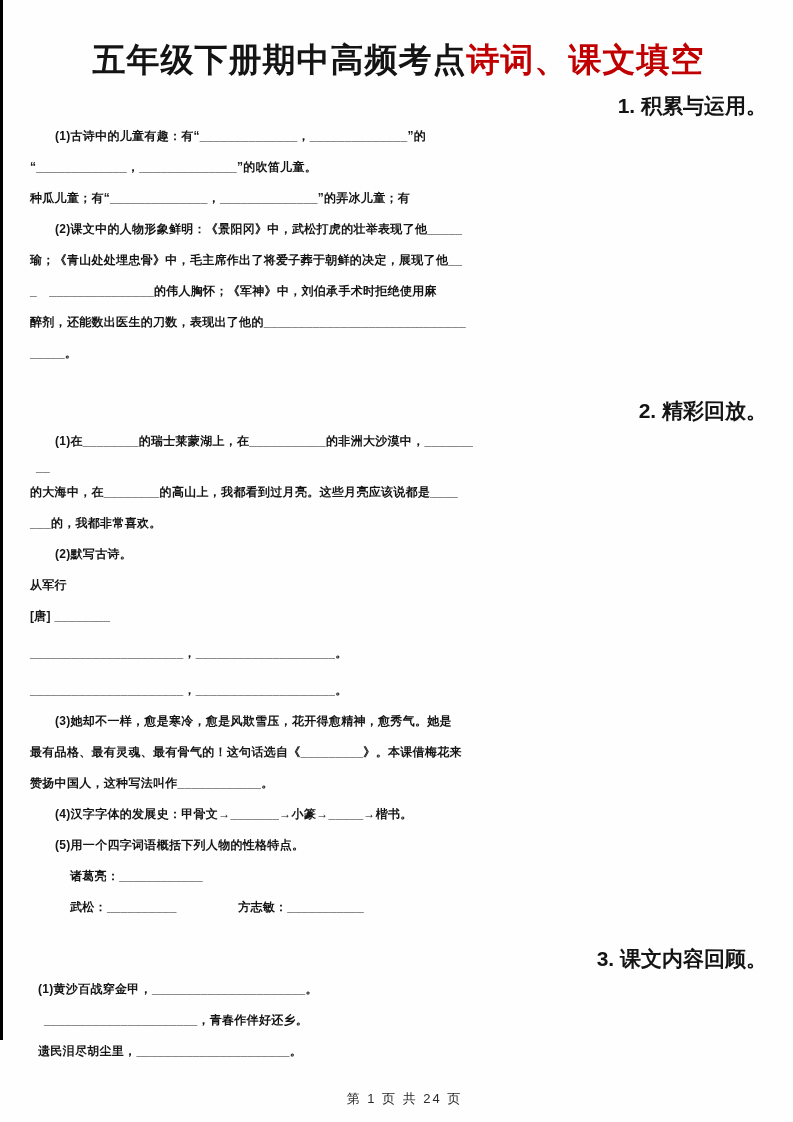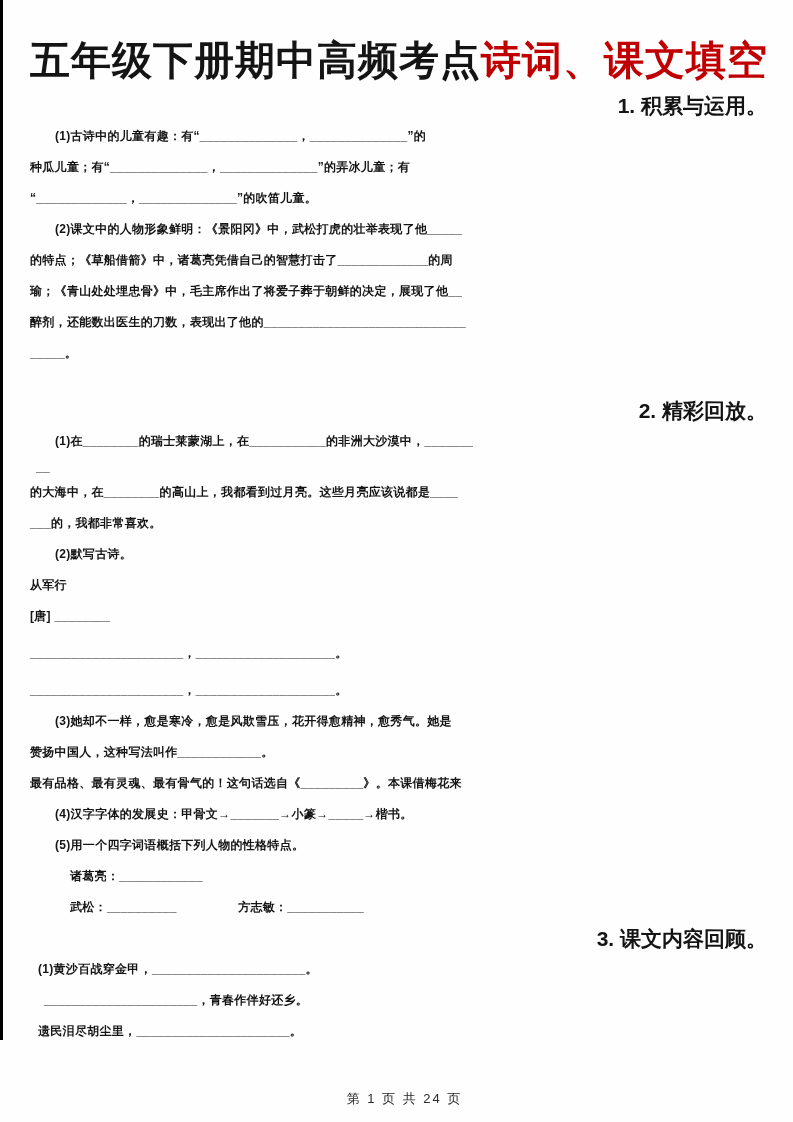--- a/index.html
+++ b/index.html
@@ -26,37 +26,37 @@
   .scan-edge {
     position: absolute;
     left: 0;
     top: 0;
     width: 3px;
     height: 1040px;
     background: #000;
   }
   .doc-title {
     text-align: center;
-    font-size: 40px;
+    font-size: 33px;
     font-weight: bold;
     letter-spacing: 1px;
     line-height: 40px;
     margin: 0 0 10px 0;
     white-space: nowrap;
   }
   .sec-heading {
     font-size: 21px;
     font-weight: bold;
     line-height: 31px;
     margin-left: -8px;
     white-space: nowrap;
     text-align: right;
   }
   .sec-heading.mt { margin-top: 26px; }
-  .sec-heading.mt3 { }
+  .sec-heading.mt3 { margin-top: 20px; }
   .para { margin: 0; }
   .line {
     font-size: 12px;
     font-weight: bold;
     line-height: 31px;
     white-space: nowrap;
     letter-spacing: 0.3px;
   }
   .p-first-indent .line:first-child { text-indent: 25px; }
   .sec2-p1 .line:nth-child(2) { line-height: 20px; text-indent: 6px; }
@@ -83,27 +83,27 @@
 
 <div class="page">
 
   <div class="scan-edge"></div>
 
   <h1 class="doc-title"><span>五年级下册期中高频考点</span><span style="color: rgb(192, 0, 0);">诗词、课文填空</span></h1>
 
   <div class="sec-heading">1.  积累与运用。</div>
   <div class="para p-first-indent">
       <div class="line">(1)古诗中的儿童有趣：有“______________，______________”的</div>
+      <div class="line">“_____________，______________”的吹笛儿童。</div>
       <div class="line">种瓜儿童；有“______________，______________”的弄冰儿童；有</div>
-      <div class="line">“_____________，______________”的吹笛儿童。</div>
     </div>
   <div class="para p-first-indent">
       <div class="line">(2)课文中的人物形象鲜明：《景阳冈》中，武松打虎的壮举表现了他_____</div>
-      <div class="line">的特点；《草船借箭》中，诸葛亮凭借自己的智慧打击了_____________的周</div>
       <div class="line">瑜；《青山处处埋忠骨》中，毛主席作出了将爱子葬于朝鲜的决定，展现了他__</div>
+      <div class="line">_　_______________的伟人胸怀；《军神》中，刘伯承手术时拒绝使用麻</div>
       <div class="line">醉剂，还能数出医生的刀数，表现出了他的_____________________________</div>
       <div class="line">_____。</div>
     </div>
 
   <div class="sec-heading mt">2.  精彩回放。</div>
   <div class="para p-first-indent sec2-p1">
       <div class="line">(1)在________的瑞士莱蒙湖上，在___________的非洲大沙漠中，_______</div>
       <div class="line">__</div>
       <div class="line">的大海中，在________的高山上，我都看到过月亮。这些月亮应该说都是____</div>
       <div class="line">___的，我都非常喜欢。</div>
@@ -116,22 +116,22 @@
     <div class="line">从军行</div>
     <div class="line">[唐] ________</div>
     <div class="poem-lines">
         <div class="line">______________________，____________________。</div>
         <div class="line">______________________，____________________。</div>
       </div>
   </div>
 
   <div class="para p-first-indent">
       <div class="line">(3)她却不一样，愈是寒冷，愈是风欺雪压，花开得愈精神，愈秀气。她是</div>
+      <div class="line">最有品格、最有灵魂、最有骨气的！这句话选自《_________》。本课借梅花来</div>
       <div class="line">赞扬中国人，这种写法叫作____________。</div>
-      <div class="line">最有品格、最有灵魂、最有骨气的！这句话选自《_________》。本课借梅花来</div>
     </div>
   <div class="para p-first-indent">
     <div class="line">(4)汉字字体的发展史：甲骨文→_______→小篆→_____→楷书。</div>
   </div>
   <div class="para p-first-indent">
     <div class="line">(5)用一个四字词语概括下列人物的性格特点。</div>
   </div>
   <div class="names-block">
       <div class="line">诸葛亮：____________</div>
       <div class="line">武松：__________　　　　　方志敏：___________</div>

